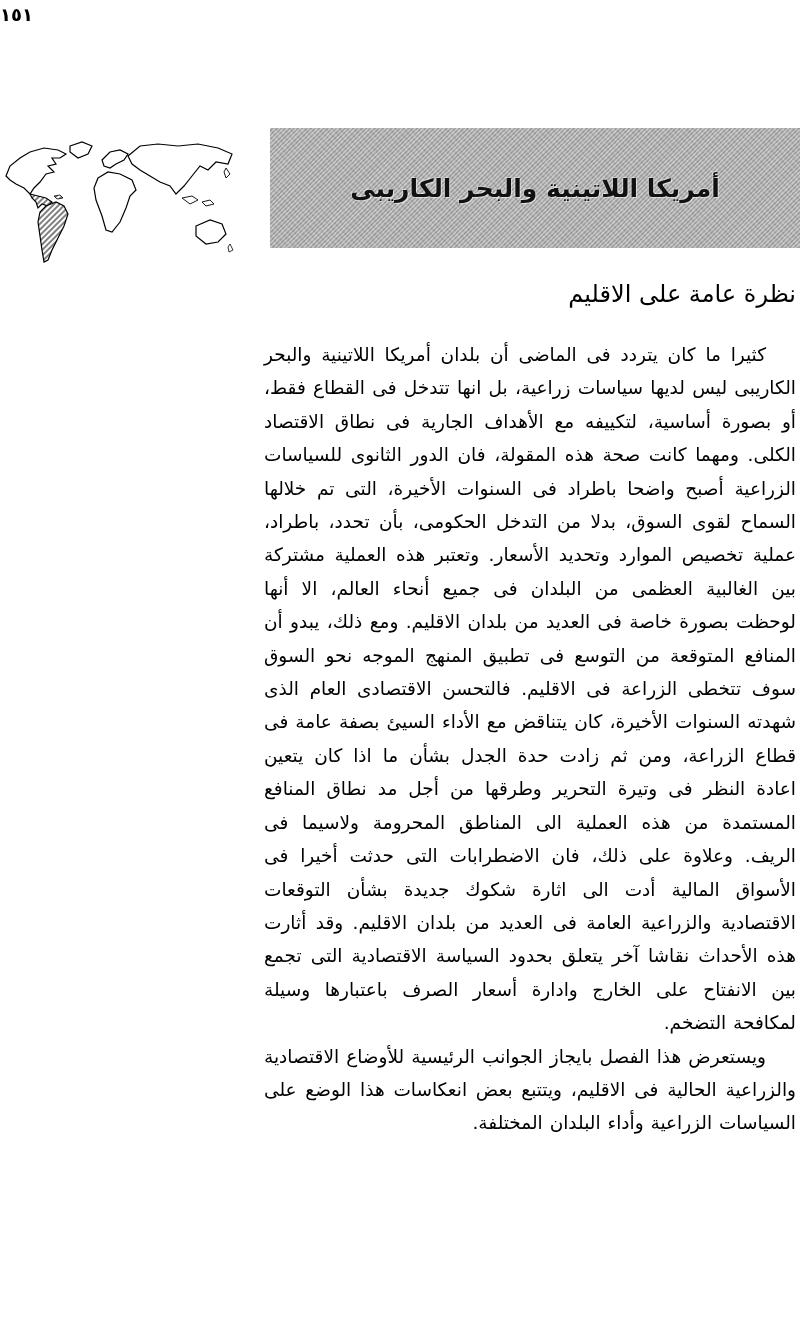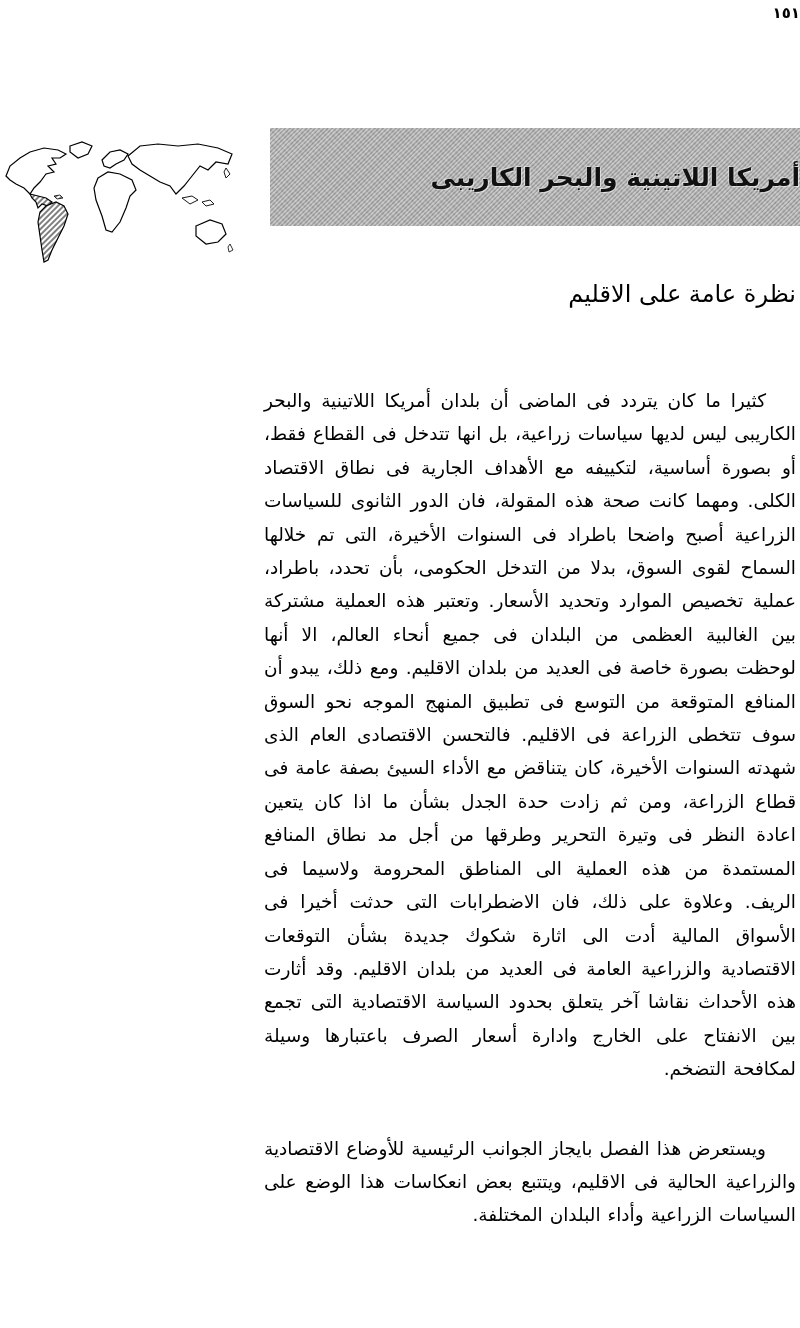--- a/index.html
+++ b/index.html
@@ -7,45 +7,45 @@
   body {
     position:relative;
     background:#ffffff;
     color:#000000;
     font-family:"DejaVu Sans", sans-serif;
     overflow:hidden;
   }
   .page-number {
     position:absolute;
     top:4px; left:0; right:0;
-    text-align:right;
-    font-size:15px;
+    text-align:left;
+    font-size:18px;
     font-weight:bold;
     direction:rtl;
   }
   .world-map {
     position:absolute;
     left:0px; top:138px;
     width:240px; height:146px;
   }
   .region-banner {
     position:absolute;
     left:270px; top:128px;
-    width:530px; height:98px;
+    width:530px; height:120px;
     background-color:#a9a9a9;
     background-image:
       repeating-linear-gradient(135deg,
         rgba(255,255,255,0.30) 0px, rgba(255,255,255,0.30) 1px,
         rgba(0,0,0,0.10) 2px, rgba(170,170,170,0) 3px),
       repeating-linear-gradient(45deg,
         rgba(255,255,255,0.12) 0px, rgba(255,255,255,0.12) 2px,
         rgba(0,0,0,0.05) 3px, rgba(170,170,170,0) 5px);
     display:flex;
     align-items:center;
-    justify-content:flex-end;
+    justify-content:center;
   }
   .banner-title {
     direction:rtl;
     font-size:25px;
     font-weight:bold;
     color:#111;
     letter-spacing:1px;
     text-shadow:
       1px 1px 0 rgba(255,255,255,0.55),
       -1px -1px 0 rgba(255,255,255,0.45);
@@ -64,21 +64,21 @@
     position:absolute;
     top:338px; left:264px;
     width:532px;
     direction:rtl;
     text-align:justify;
     text-align-last:right;
     font-size:18.5px;
     line-height:33.4px;
     word-spacing:1px;
   }
-  .body-text p { text-indent:30px;margin-top:46px; }
+  .body-text p { text-indent:30px; }
 </style>
 </head>
 <body>
 
 <div class="page-number">١٥١</div>
 
 <svg class="world-map" viewBox="0 0 240 146" xmlns="http://www.w3.org/2000/svg">
   <defs>
     <pattern id="hatch" width="4" height="4" patternUnits="userSpaceOnUse" patternTransform="rotate(45)">
       <rect width="4" height="4" fill="#ffffff"></rect>

